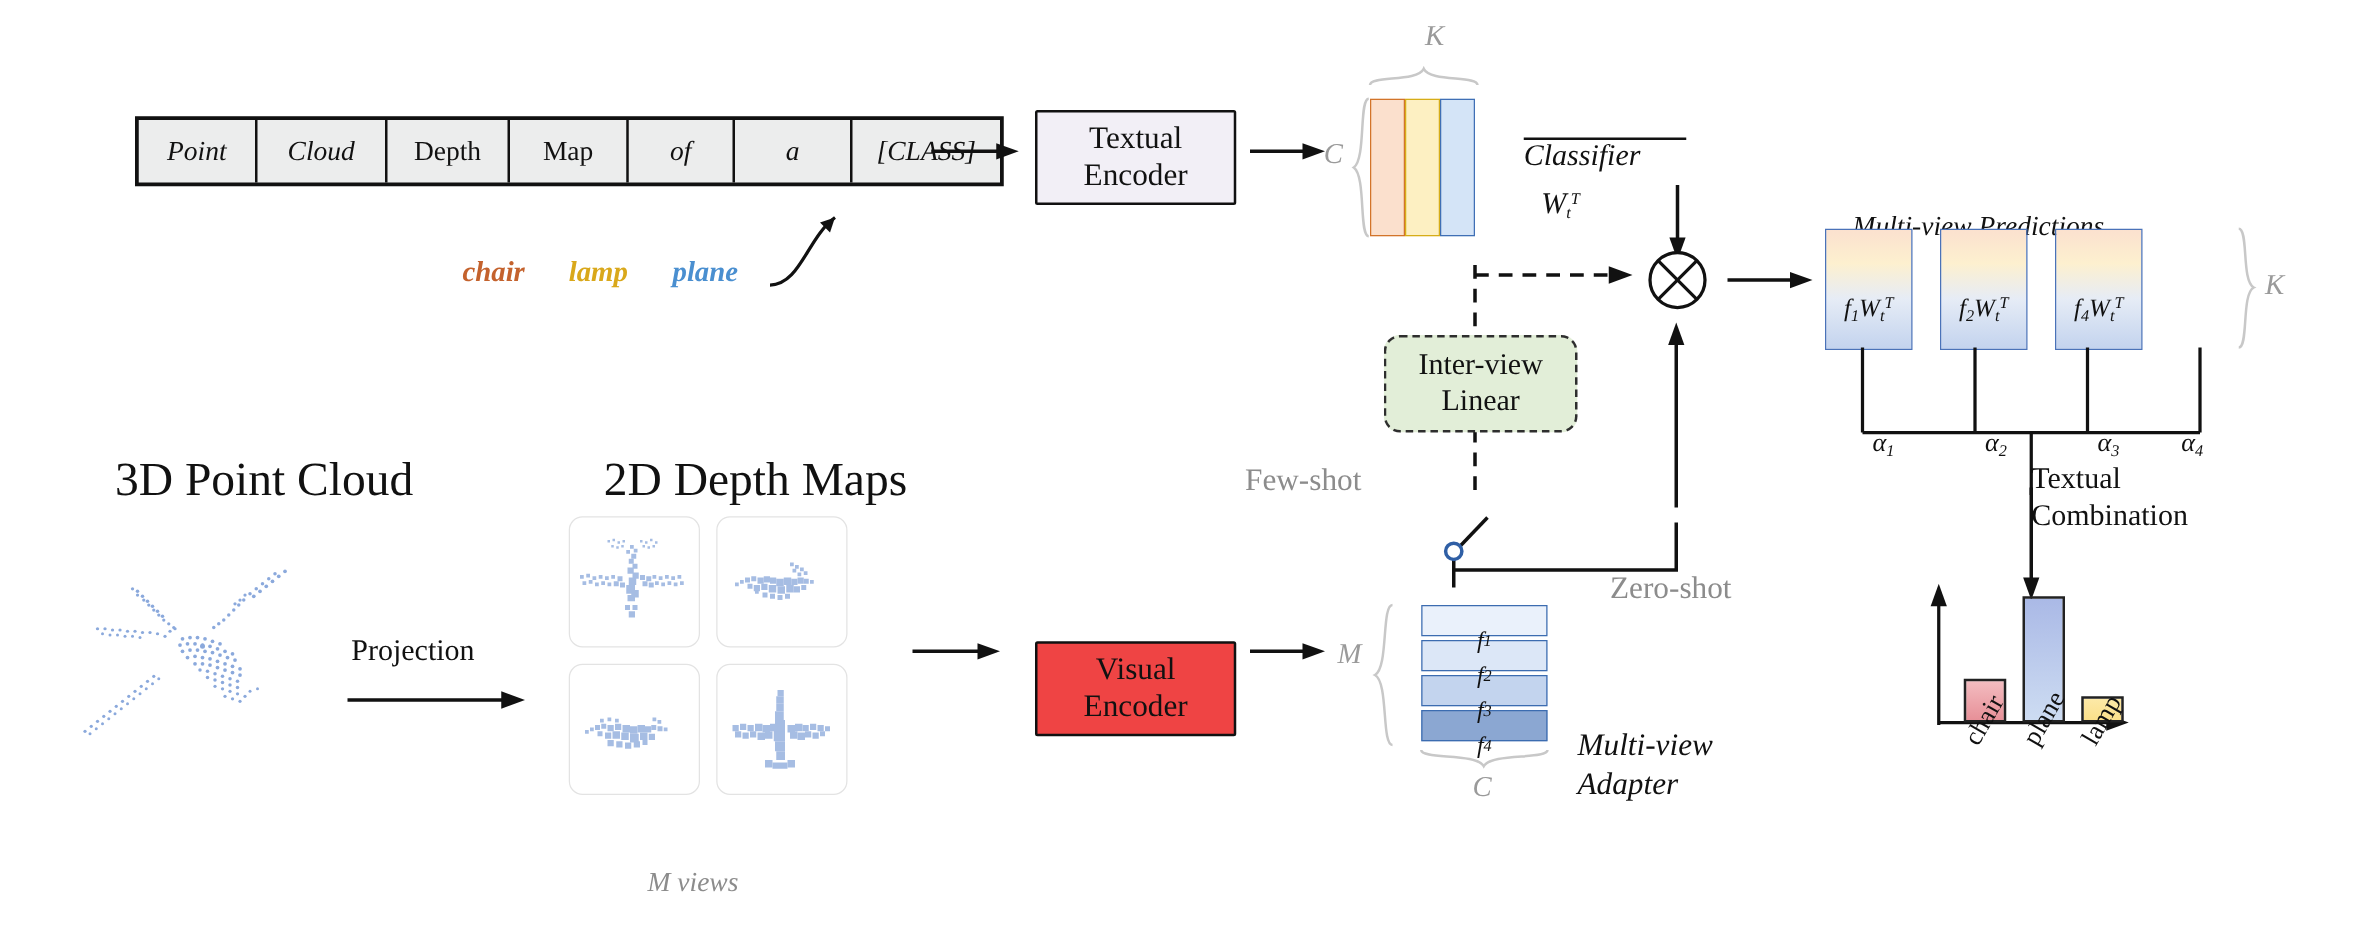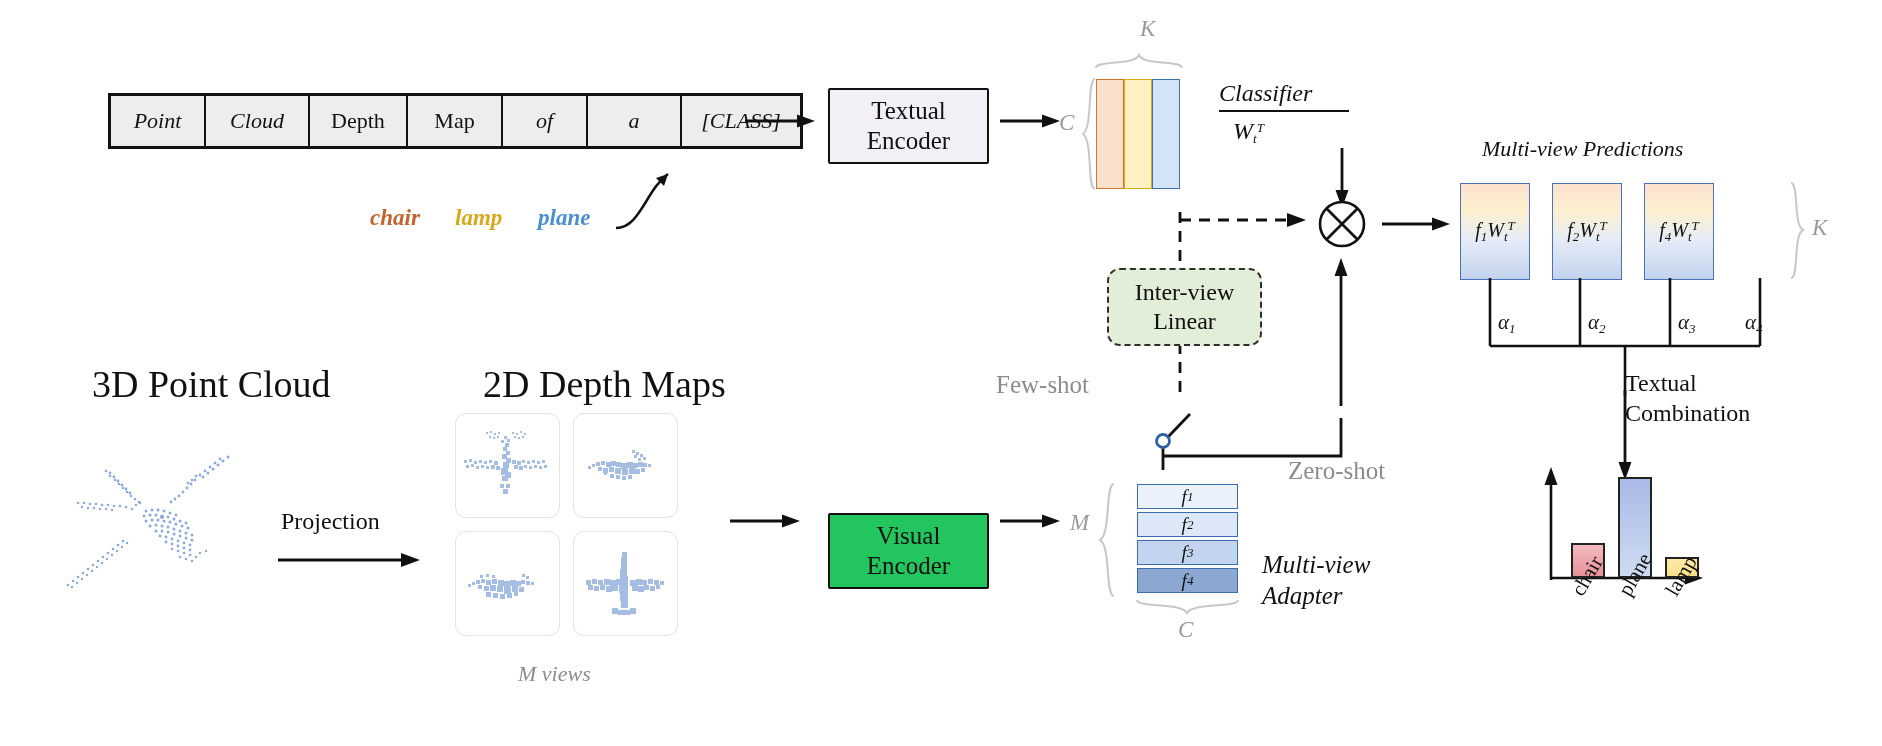--- a/index.html
+++ b/index.html
@@ -14,21 +14,21 @@
   #prompt-table .cell:last-child{border-right:none;}
 
   
   .cls-word{font-size:23px;font-style:italic;font-weight:600;}
 
   
   .encoder{border:2.5px solid #111;border-radius:2px;text-align:center;
        font-size:25px;line-height:1.22;display:flex;flex-direction:column;
        align-items:center;justify-content:center;}
   #textual-encoder{left:828px;top:88px;width:157px;height:72px;background:#f2eff6;}
-  #visual-encoder{left:828px;top:513px;width:157px;height:72px;background:#22c55e;}
+  #visual-encoder{left:828px;top:513px;width:157px;height:72px;background:#ef4444;}
 
   
   #adapter{left:1107px;top:268px;width:151px;height:74px;background:#e2eed8;
        border:2.5px dashed #2e2e2e;border-radius:13px;text-align:left;
        font-size:24px;line-height:1.22;display:flex;flex-direction:column;
        align-items:center;justify-content:center;}
 
   
   #classifier-matrix{left:1096px;top:79px;display:flex;height:110px;}
   #classifier-matrix .col{width:28px;height:110px;box-sizing:border-box;}
@@ -56,21 +56,21 @@
   .bar-label{position:absolute;font-size:21px;transform:rotate(-60deg);
         transform-origin:left top;white-space:nowrap;}
 
   
   .tile{position:absolute;width:103px;height:103px;border:1px solid #e3e3e3;
         border-radius:11px;background:#fff;overflow:hidden;}
 
   
   .hdr{font-size:38px;}
   .gray-lbl{color:#8c8c8c;font-size:25px;}
-  .it{font-style:italic;}
+  .it{font-style:italic;margin-top:32px;}
   .sub{font-size:13px;vertical-align:-4px;}
   .sup{font-size:13px;vertical-align:7px;}
   svg{overflow:visible;}
 </style>
 </head>
 <body>
 
 <div class="abs" id="prompt-table">
   <div class="cell" style="width:85px">Point</div>
   <div class="cell" style="width:94px">Cloud</div>

